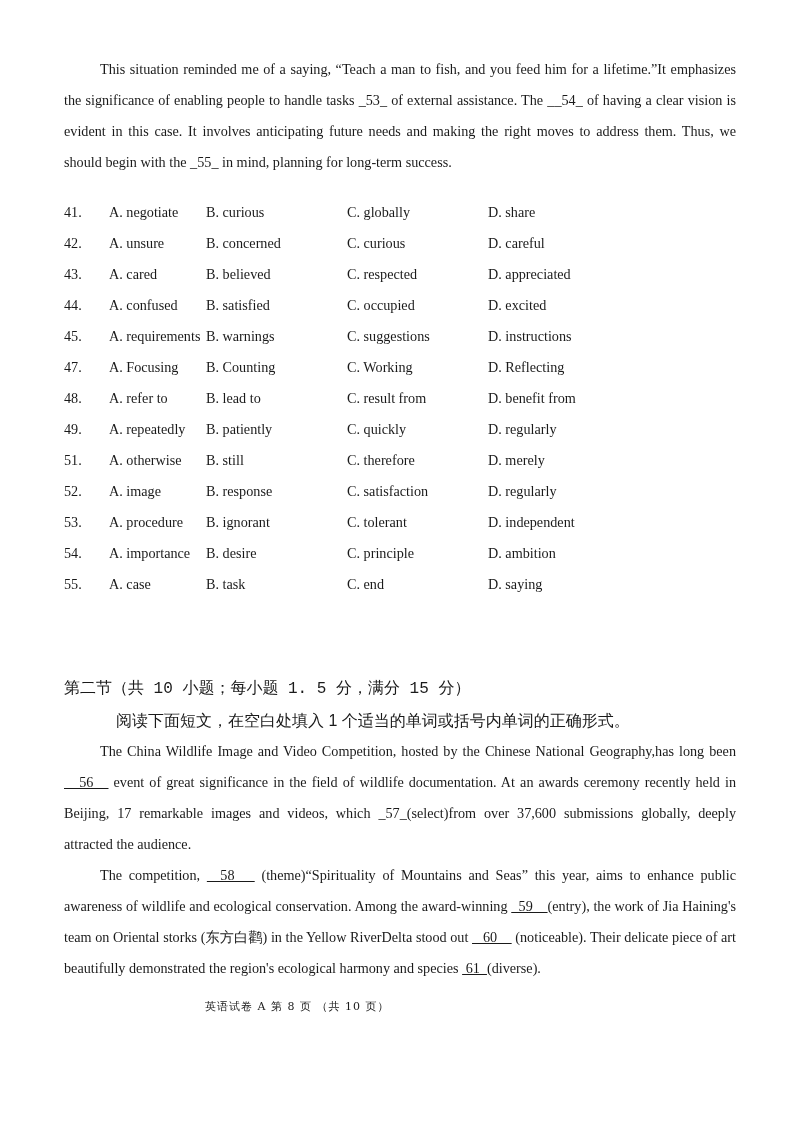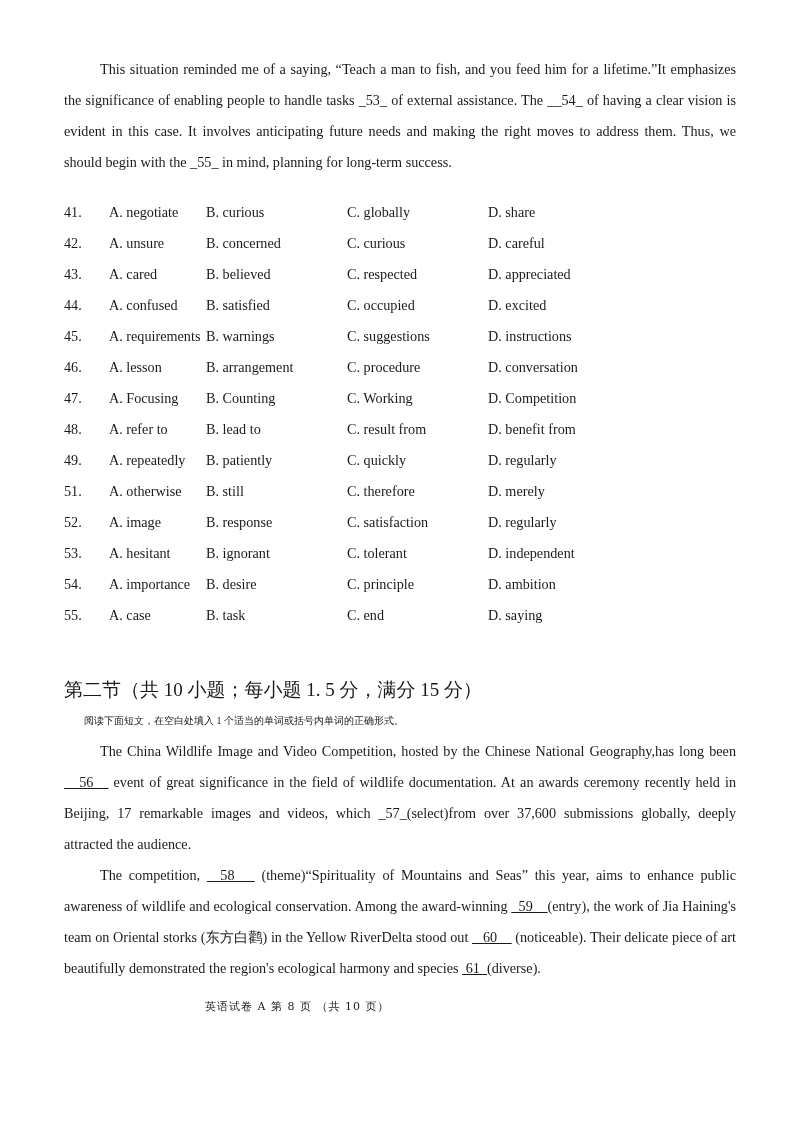--- a/index.html
+++ b/index.html
@@ -16,22 +16,22 @@
   }
   .indent { text-indent: 36px; }
   .options { position: absolute; left: 64px; top: 197px; width: 640px; }
   .opt-row { position: relative; height: 31px; line-height: 31px; white-space: nowrap; }
   .opt-row span { position: absolute; top: 0; }
   .qnum { left: 0; }
   .optA { left: 45px; text-align: right; }
   .optB { left: 142px; }
   .optC { left: 283px; }
   .optD { left: 424px; }
-  .section-title { position: absolute; left: 64px; top: 674px; line-height: 31px; font-family: Liberation Serif, serif; font-size: 19px; }
-  .instr { position: absolute; left: 84px; top: 705px; line-height: 31px; font-family: Liberation Serif, serif; font-size: 10px; }
+  .section-title { position: absolute; left: 64px; top: 674px; line-height: 31px; font-family: Liberation Mono, monospace; font-size: 16px; }
+  .instr { position: absolute; left: 116px; top: 705px; line-height: 31px; font-family: Liberation Sans, sans-serif; font-size: 16px; }
   .blank { text-decoration: underline; white-space: pre; }
   .footer { position: absolute; left: 205px; top: 999px; font-family: "DejaVu Serif", serif; font-size: 11px; letter-spacing: 1px; }
 </style>
 </head>
 <body>
 
 <div class="page">
 
   <p class="para indent" style="top:54px;"><span>This situation reminded me of a saying, “Teach a man to fish, and you feed him for a lifetime.”It emphasizes the significance of enabling people to handle tasks </span><span>_53_</span><span> of external assistance. The </span><span>__54_</span><span> of having a clear vision is evident in this case. It involves anticipating future needs and making the right moves to address them. Thus, we should begin with the </span><span>_55_</span><span> in mind, planning for long-term success.</span></p>
 
@@ -65,32 +65,25 @@
         <span class="optD">D. excited</span>
       </div>
       <div class="opt-row">
         <span class="qnum">45.</span>
         <span class="optA">A. requirements</span>
         <span class="optB">B. warnings</span>
         <span class="optC">C. suggestions</span>
         <span class="optD">D. instructions</span>
       </div>
       <div class="opt-row">
-        <span class="qnum">46.</span>
-        <span class="optA">A. lesson</span>
-        <span class="optB">B. arrangement</span>
-        <span class="optC">C. procedure</span>
-        <span class="optD">D. conversation</span>
-      </div>
-      <div class="opt-row">
         <span class="qnum">47.</span>
         <span class="optA">A. Focusing</span>
         <span class="optB">B.    Counting</span>
         <span class="optC">C. Working</span>
-        <span class="optD">D. Competition</span>
+        <span class="optD">D. Reflecting</span>
       </div>
       <div class="opt-row">
         <span class="qnum">48.</span>
         <span class="optA">A. refer to</span>
         <span class="optB">B. lead to</span>
         <span class="optC">C. result from</span>
         <span class="optD">D. benefit from</span>
       </div>
       <div class="opt-row">
         <span class="qnum">49.</span>
@@ -108,21 +101,21 @@
       </div>
       <div class="opt-row">
         <span class="qnum">52.</span>
         <span class="optA">A. image</span>
         <span class="optB">B. response</span>
         <span class="optC">C. satisfaction</span>
         <span class="optD">D. regularly</span>
       </div>
       <div class="opt-row">
         <span class="qnum">53.</span>
-        <span class="optA">A. hesitant</span>
+        <span class="optA">A. procedure</span>
         <span class="optB">B. ignorant</span>
         <span class="optC">C. tolerant</span>
         <span class="optD">D. independent</span>
       </div>
       <div class="opt-row">
         <span class="qnum">54.</span>
         <span class="optA">A. importance</span>
         <span class="optB">B. desire</span>
         <span class="optC">C. principle</span>
         <span class="optD">D. ambition</span>

